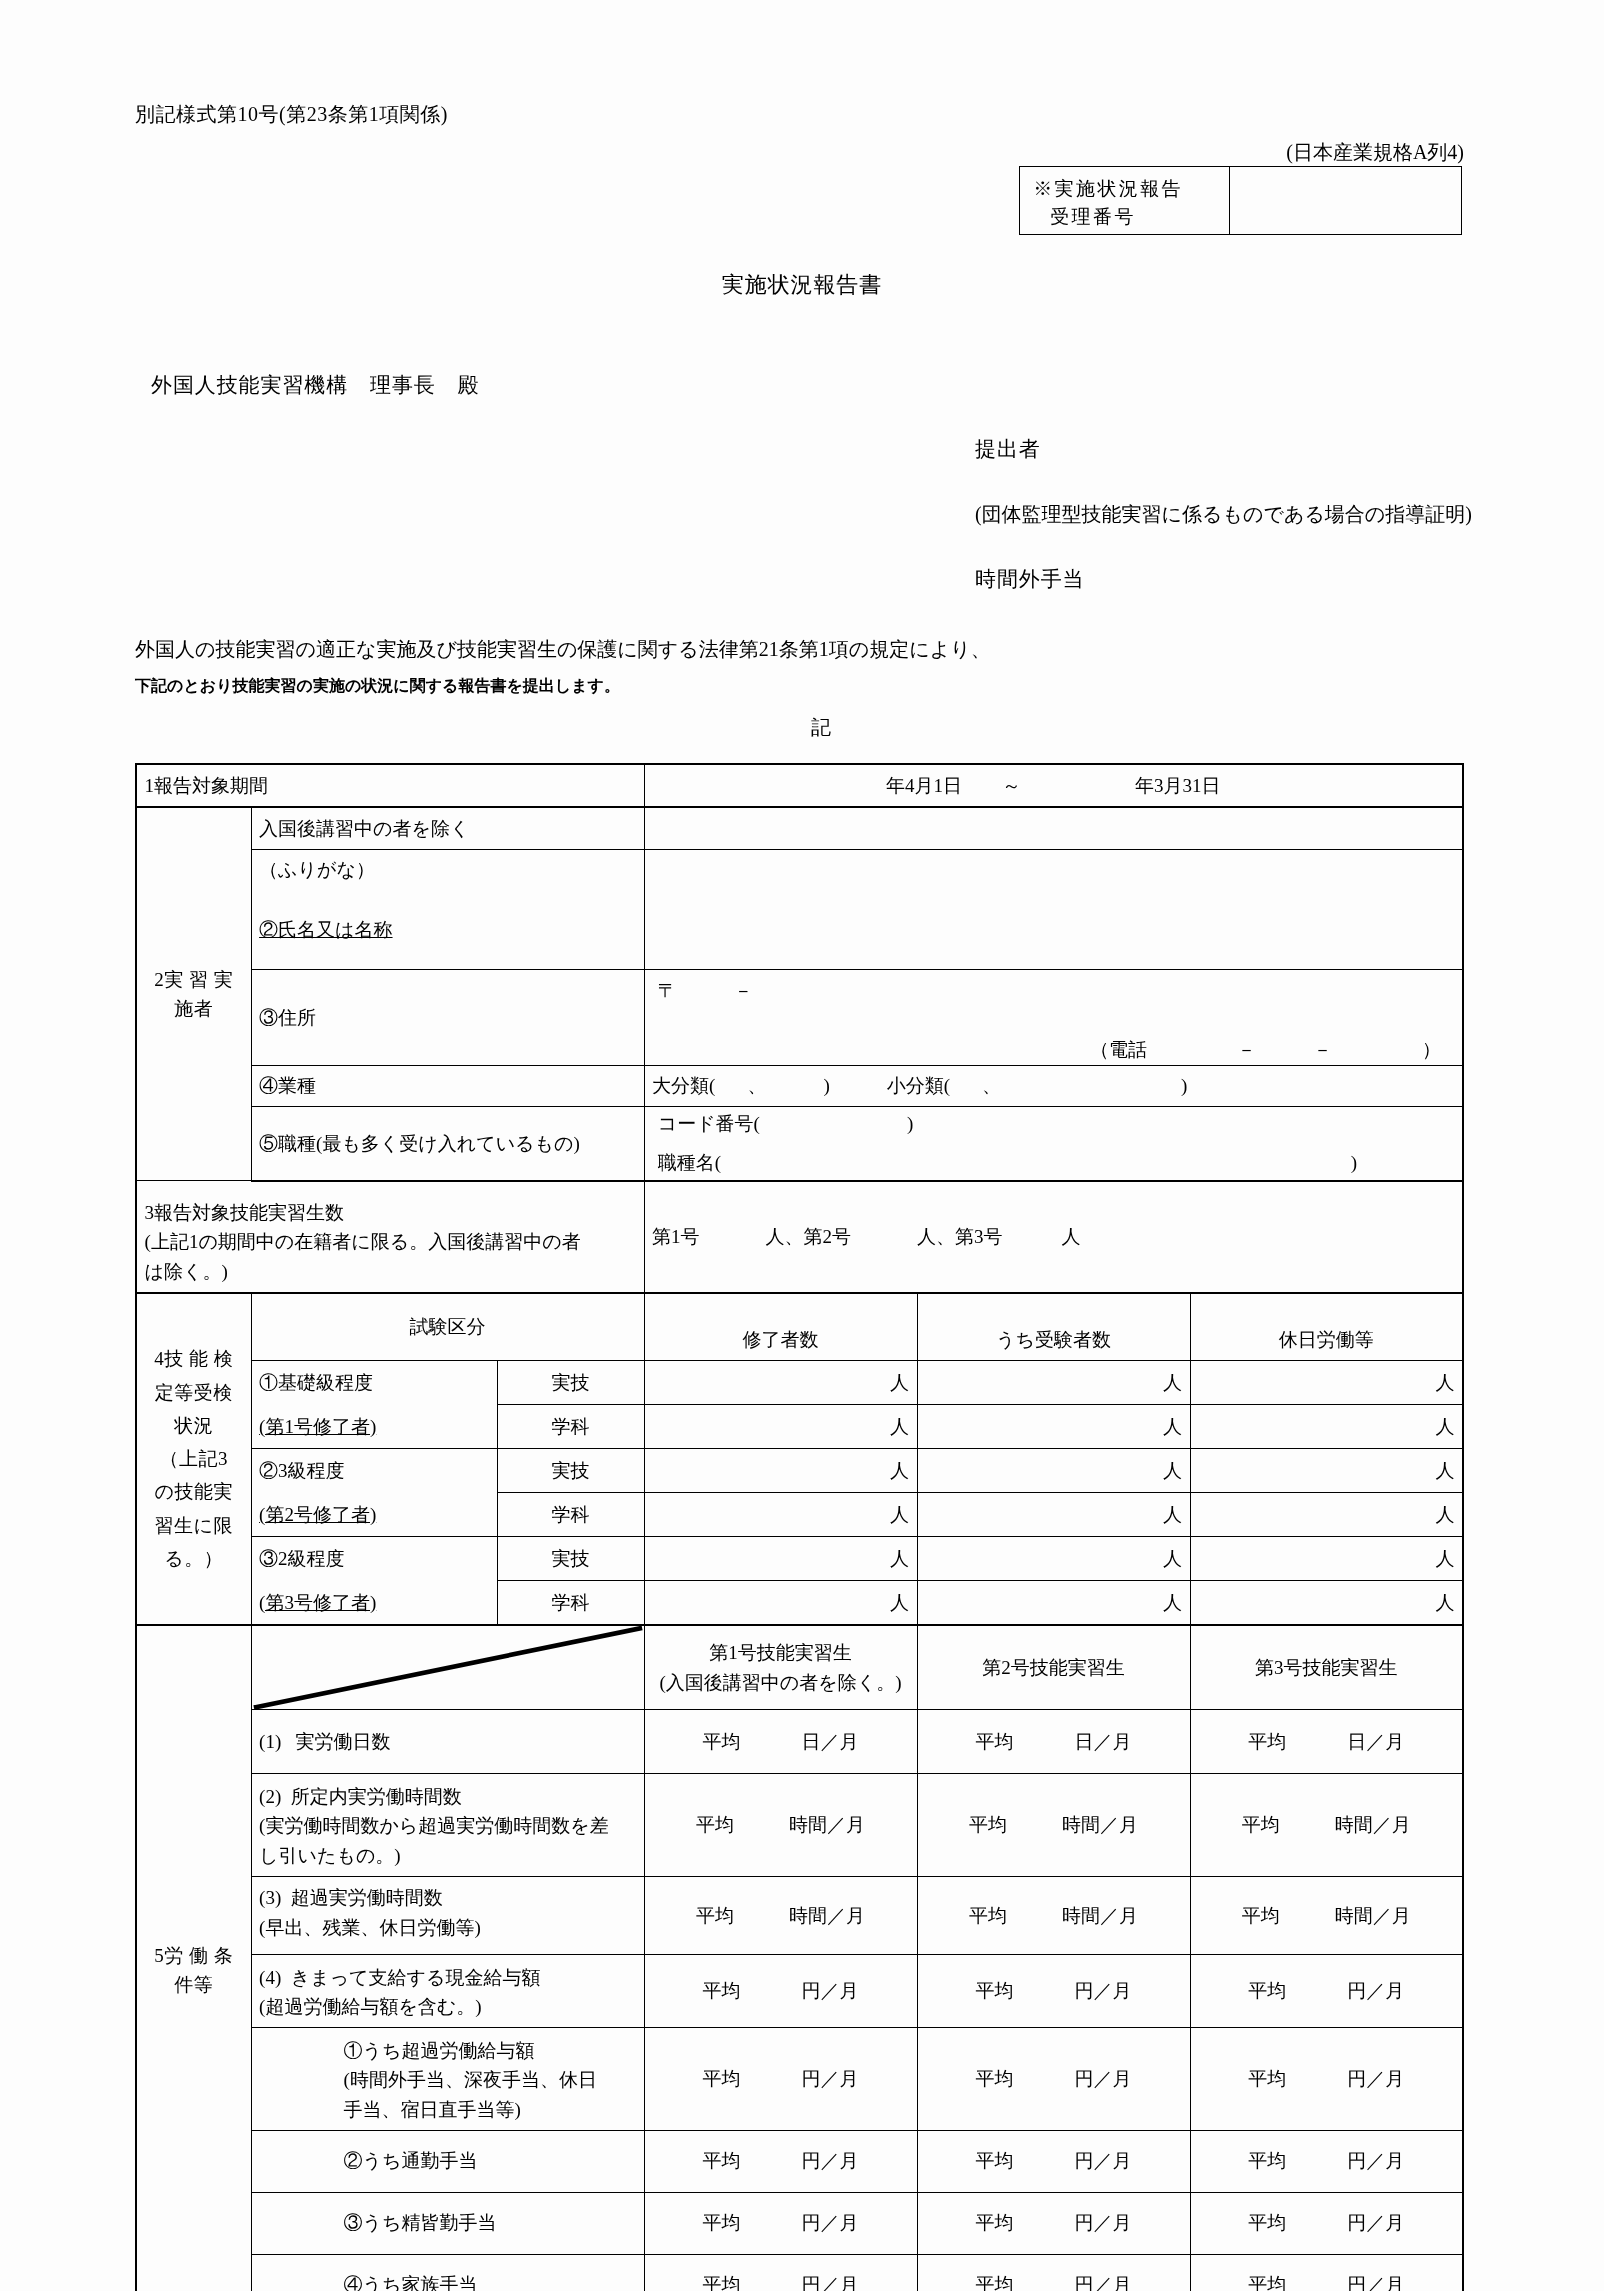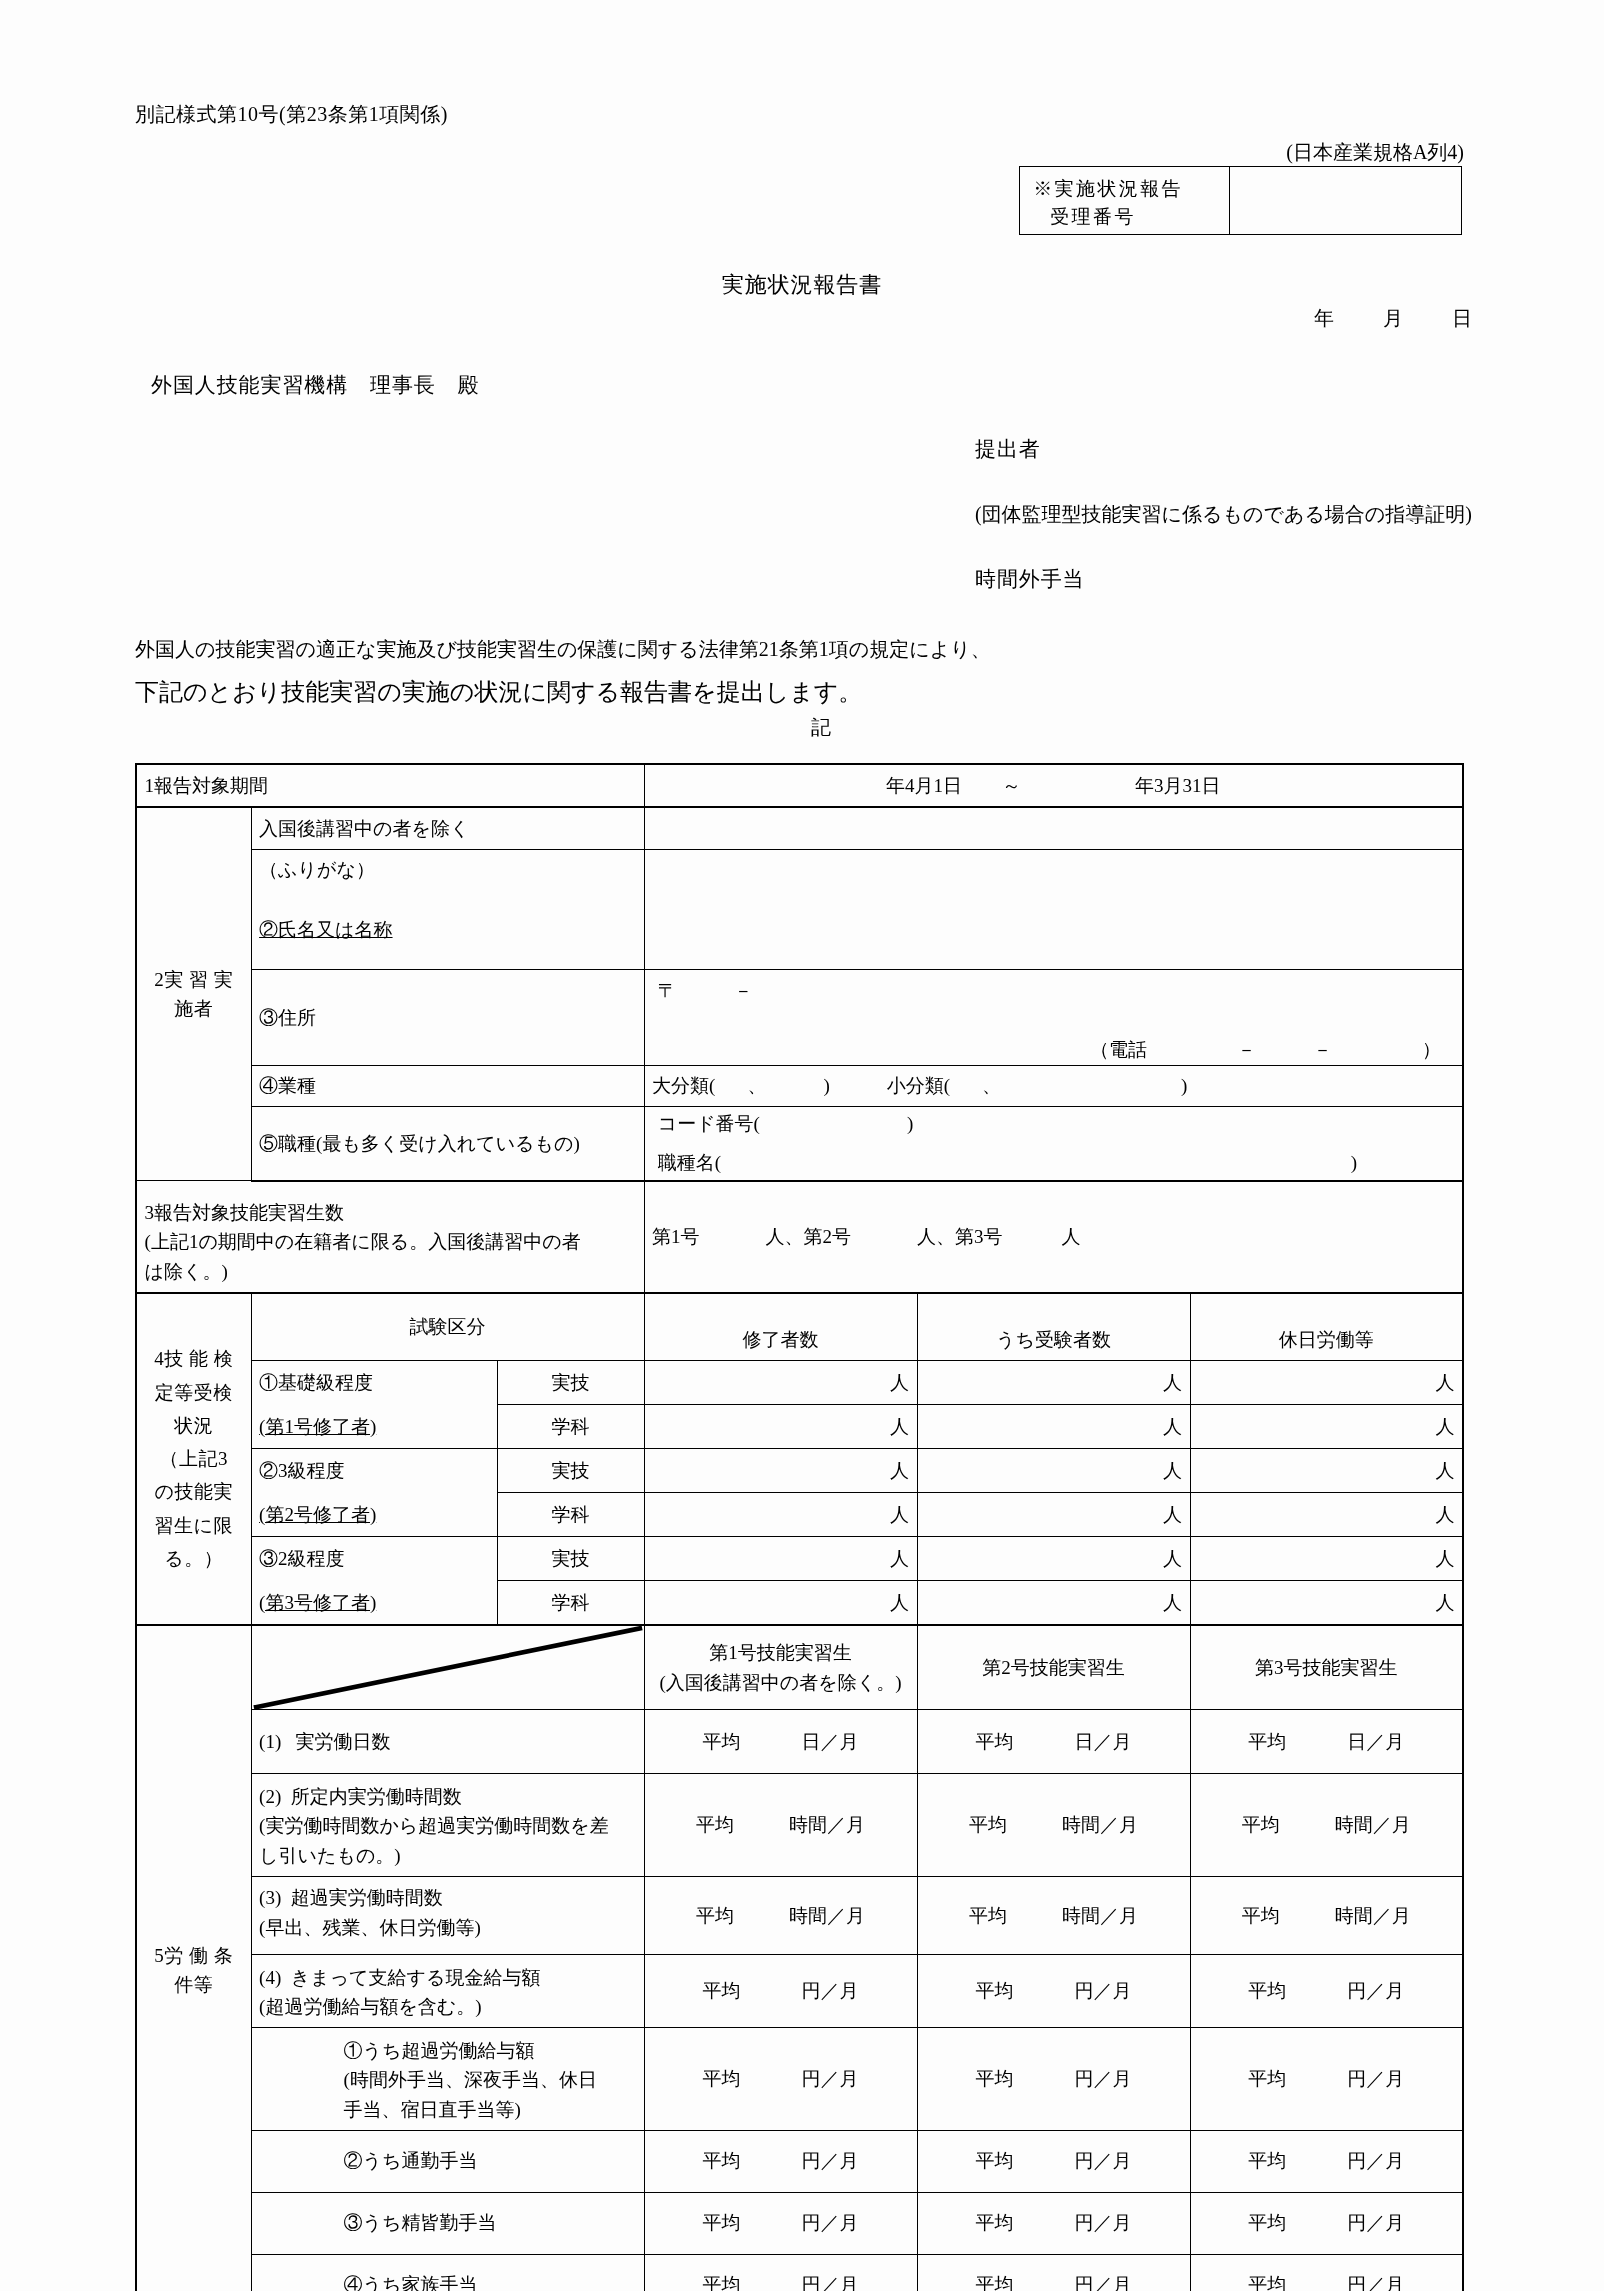--- a/index.html
+++ b/index.html
@@ -65,21 +65,21 @@
     position: absolute; left: 0; top: 485px; width: 1604px;
     text-align: right; padding-right: 132px;
     font-size: 20px;
   }
   .supervise-org {
     position: absolute; left: 975px; top: 549px;
     font-size: 21px; letter-spacing: 0.9px;
   }
 
   .body-1 { position: absolute; left: 135px; top: 620px; font-size: 20px; }
-  .body-2 { position: absolute; left: 135px; top: 660px; font-size: 24px; }
+  .body-2 { position: absolute; left: 135px; top: 660px; font-size: 16px; font-weight: bold; }
   .ki { position: absolute; left: 0; top: 698px; width: 1604px; text-align: center; font-size: 20px; padding-left:38px;}
 
   
   table.main {
     position: absolute;
     left: 135px; top: 747px;
     width: 1327px;
     border-collapse: collapse;
     table-layout: fixed;
     font-size: 19px;
@@ -158,23 +158,20 @@
   <div class="accept-box">
     <div class="accept-label">
       <span class="l1">※実施状況報告</span>
       <span class="l2">受理番号</span>
     </div>
     <div class="accept-value"></div>
   </div>
 
   <div class="doc-title">実施状況報告書</div>
 
-  <div class="date-line">
-    <span>年</span><span class="gap"></span><span>月</span><span class="gap"></span><span>日</span>
-  </div>
 
   <div class="addressee">外国人技能実習機構　理事長　殿</div>
   <div class="submitter">提出者</div>
   <div class="supervise-note">(団体監理型技能実習に係るものである場合の指導証明)</div>
   <div class="supervise-org">時間外手当</div>
 
   <div class="body-1">外国人の技能実習の適正な実施及び技能実習生の保護に関する法律第21条第1項の規定により、</div>
   <div class="body-2">下記のとおり技能実習の実施の状況に関する報告書を提出します。</div>
   <div class="ki">記</div>
 

